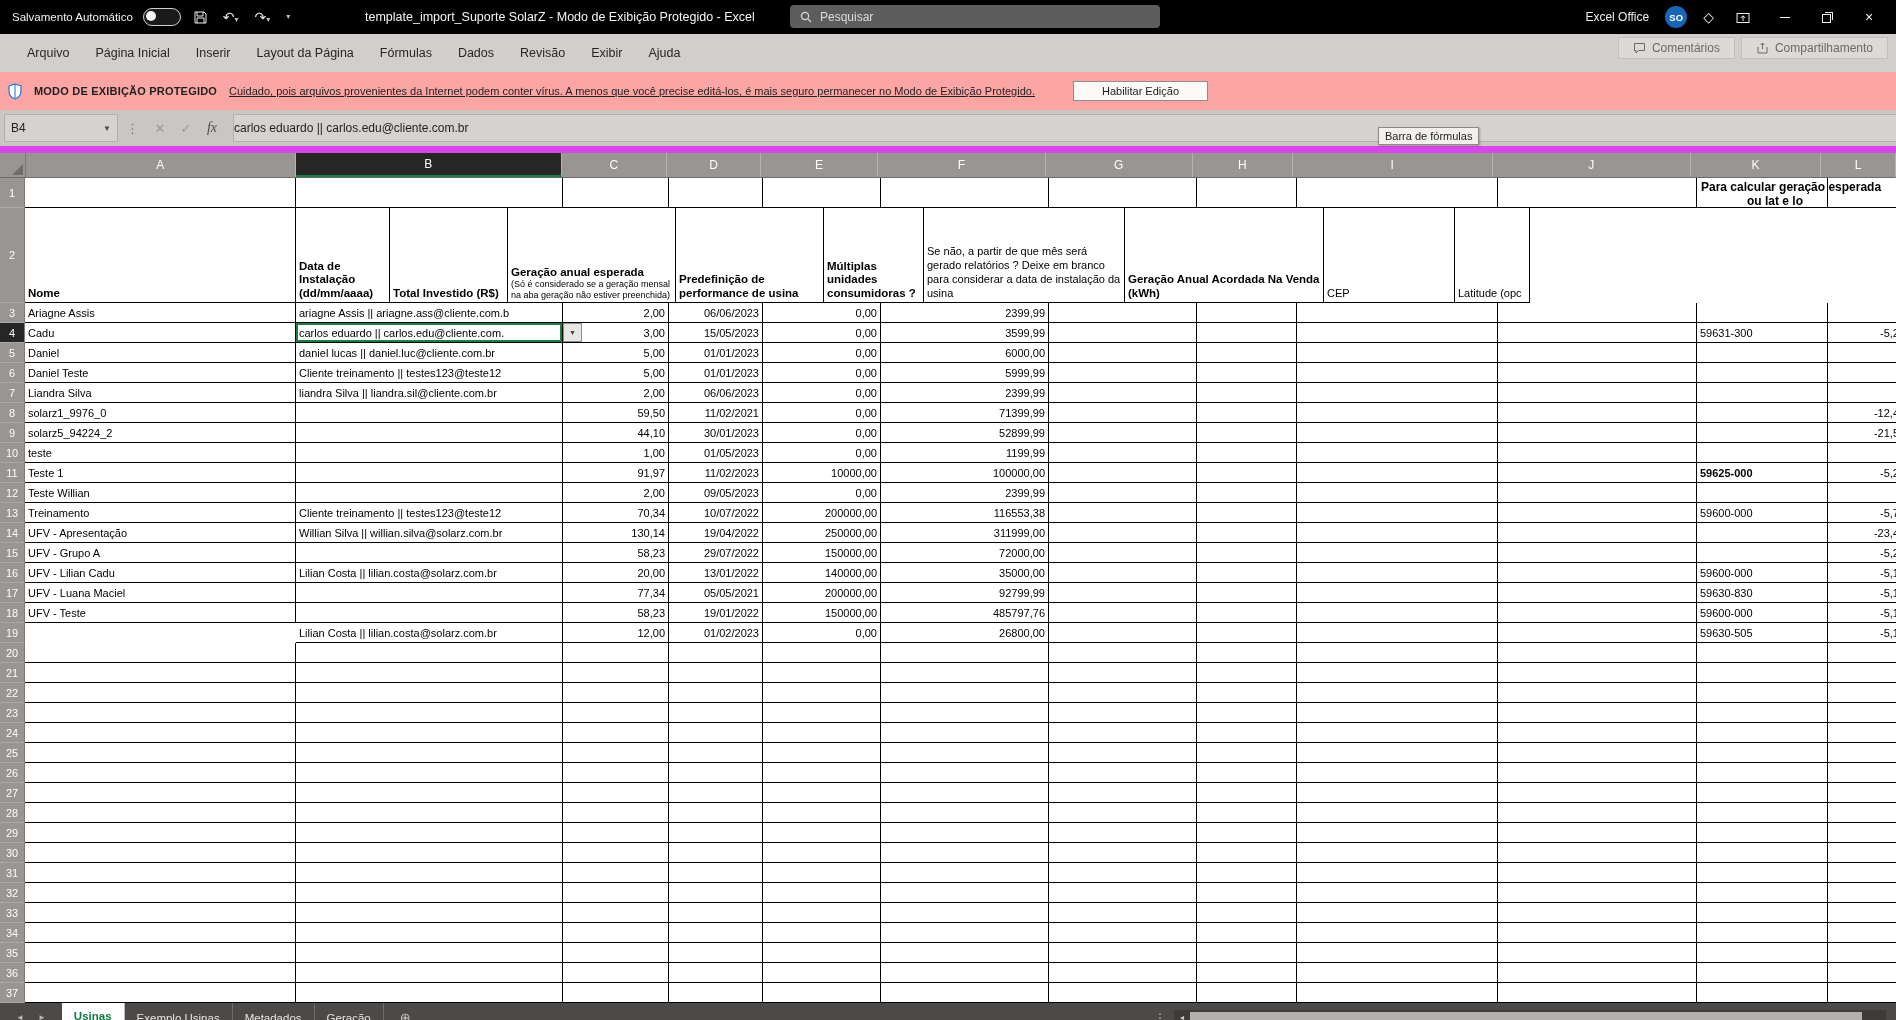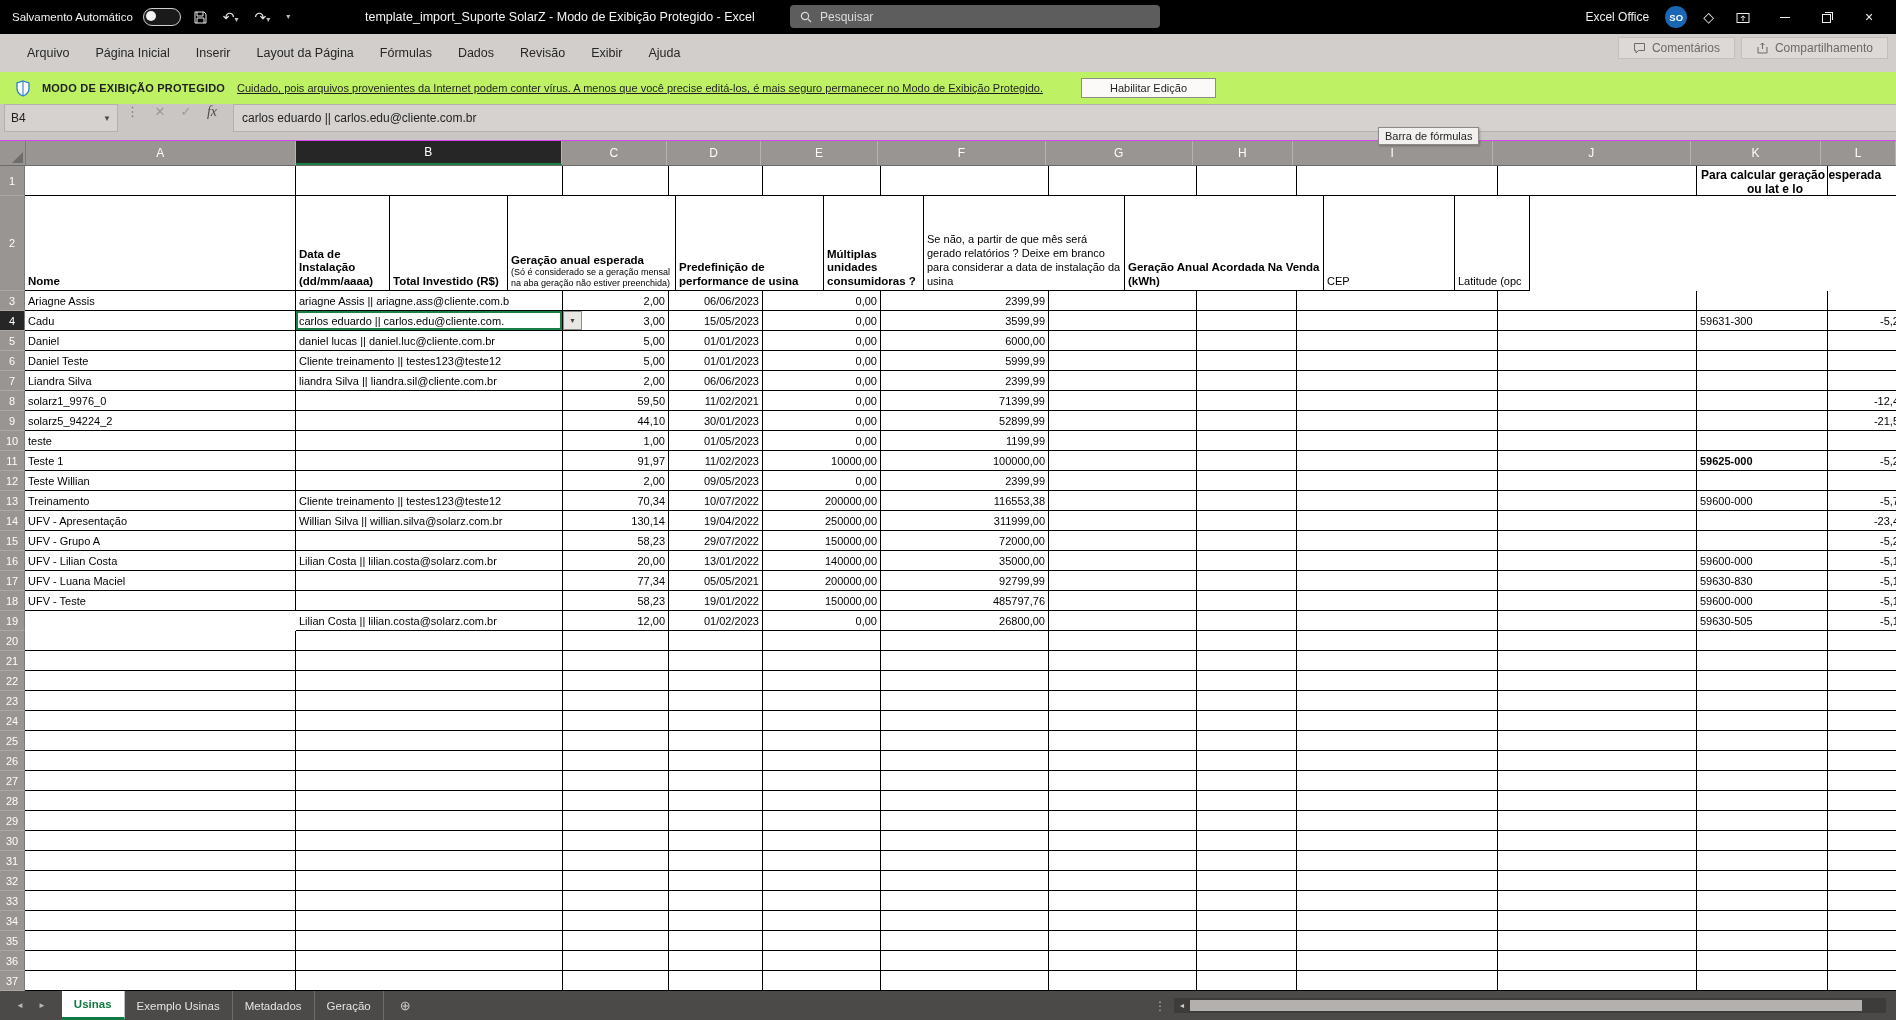--- a/index.html
+++ b/index.html
@@ -27,33 +27,33 @@
   .minline{display:block;width:10px;height:1px;background:#ededed;}
 
   
   .menubar{height:38px;background:#d2cecb;display:flex;align-items:center;position:relative;}
   .rtabs{display:flex;align-items:center;gap:0;padding-left:14px;height:100%;}
   .rtab{font-size:12.5px;color:#262626;padding:0 13px;height:100%;display:flex;align-items:center;}
   .mb-right{position:absolute;right:8px;top:3px;display:flex;gap:6px;}
   .mb-btn{display:flex;align-items:center;gap:6px;background:#dcd9d6;border:1px solid #c2bfbc;color:#6b6a68;font-size:12px;padding:3px 14px;}
 
   
-  .banner{height:32px;background:#bef264;display:flex;align-items:center;gap:12px;padding-left:16px;font-size:11.5px;color:#1f1f1f;}
+  .banner{height:38px;background:#fca5a5;display:flex;align-items:center;gap:12px;padding-left:8px;font-size:11.5px;color:#1f1f1f;}
   .banner-title{font-weight:bold;letter-spacing:.2px;font-size:11px;}
   .banner-msg{text-decoration:underline;font-size:11px;}
   .banner-btn{background:#fbfaf8;border:1px solid #8f8d8a;padding:3px 28px;font-size:11px;color:#1f1f1f;margin-left:26px;white-space:nowrap;}
 
   
-  .formulabar{height:36px;background:#cac6c4;display:flex;border-bottom:1px solid #d946ef;}
+  .formulabar{height:36px;background:#cac6c4;display:flex;align-items:center;border-bottom:7px solid #d946ef;}
   .namebox{width:100px;height:26px;margin-left:4px;background:#d5d2d0;border:1px solid #b3b0ae;display:flex;align-items:center;justify-content:space-between;padding:0 6px;font-size:12px;color:#1f1f1f;}
   .namebox .dd{font-size:8px;color:#4a4a4a;}
   .fb-dots{color:#7d7b79;font-size:13px;padding:0 8px;}
   .fb-ic{width:26px;text-align:center;font-size:13px;color:#9a9896;}
   .fb-fx{font-style:italic;font-family:"Liberation Serif",serif;font-size:14px;color:#4d4c4a;}
-  .fb-input{flex:1;height:26px;background:#d5d2d0;border:1px solid #b3b0ae;border-right:none;margin-left:8px;display:flex;align-items:center;padding-left:8px;font-size:12px;color:#1f1f1f;}
+  .fb-input{flex:1;height:26px;background:#d5d2d0;border:1px solid #b3b0ae;border-right:none;margin-left:8px;display:flex;align-items:center;font-size:12px;color:#1f1f1f;}
 
   
   .gridwrap{position:relative;background:#ffffff;}
   .colheaders{display:flex;height:24px;background:#999593;border-bottom:1px solid #6e6c6a;}
   .cornerbox{width:25px;height:100%;position:relative;border-right:1px solid #7c7a78;background:#999593;}
   .cornerbox::after{content:'';position:absolute;right:2px;bottom:2px;border-style:solid;border-width:0 0 11px 11px;border-color:transparent transparent #6f6d6b transparent;}
   .colh{height:100%;display:flex;align-items:center;justify-content:center;font-size:12px;color:#fdfdfd;border-right:1px solid #b5b2b0;box-sizing:border-box;}
   .colh.sel{background:#262626;border-bottom:2px solid #1a7e45;color:#fff;}
   .gridbody{position:relative;}
   .row{display:flex;}
@@ -438,21 +438,21 @@
           <div class="c num" style="width: 168px;">72000,00</div>
           <div class="c " style="width: 148px;"></div>
           <div class="c " style="width: 100px;"></div>
           <div class="c " style="width: 201px;"></div>
           <div class="c " style="width: 199px;"></div>
           <div class="c " style="width: 131px;"></div>
           <div class="c num" style="width: 75px;">-5,2</div>
         </div>
         <div class="row rdata" style="height: 20px;">
           <div class="gutter">16</div>
-          <div class="c " style="width: 271px;">UFV - Lilian Costa</div>
+          <div class="c " style="width: 271px;">UFV - Lilian Cadu</div>
           <div class="c " style="width: 267px;">Lilian Costa || lilian.costa@solarz.com.br</div>
           <div class="c num" style="width: 106px;">20,00</div>
           <div class="c num" style="width: 94px;">13/01/2022</div>
           <div class="c num" style="width: 118px;">140000,00</div>
           <div class="c num" style="width: 168px;">35000,00</div>
           <div class="c " style="width: 148px;"></div>
           <div class="c " style="width: 100px;"></div>
           <div class="c " style="width: 201px;"></div>
           <div class="c " style="width: 199px;"></div>
           <div class="c " style="width: 131px;">59600-000</div>

